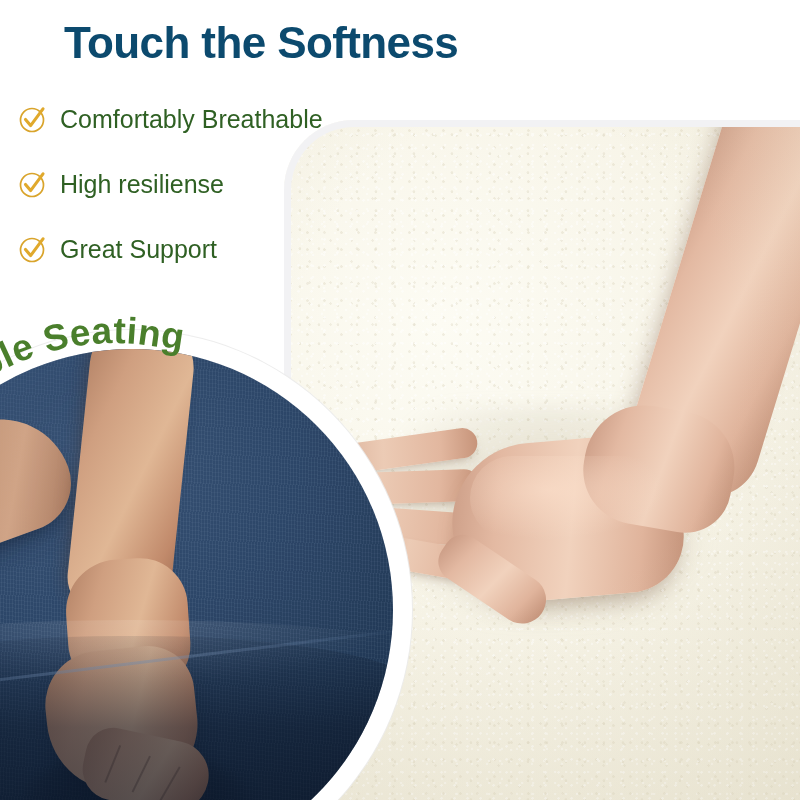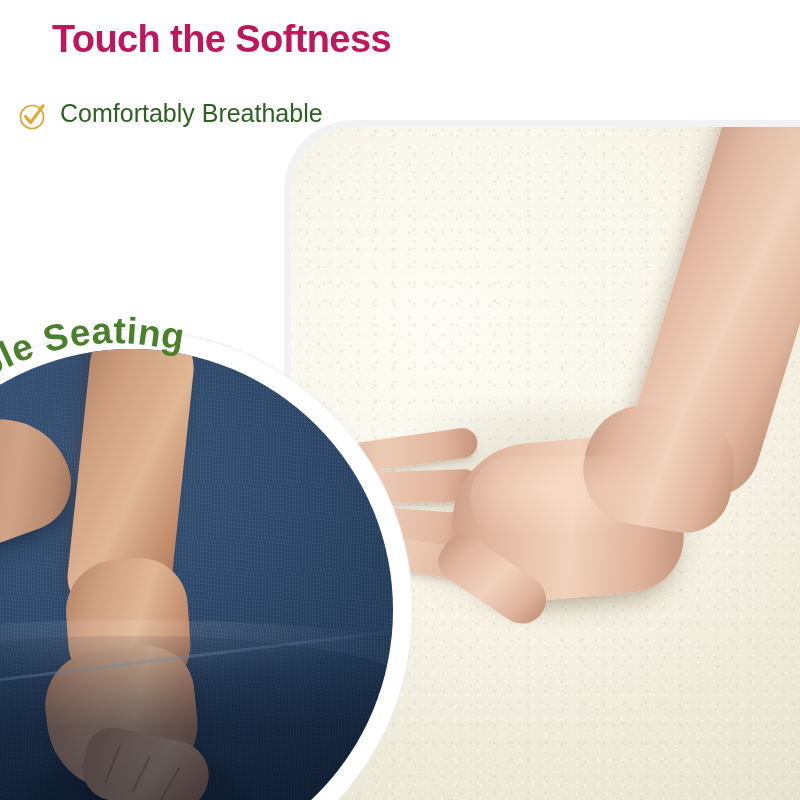--- a/index.html
+++ b/index.html
@@ -14,39 +14,40 @@
     height: 800px;
     overflow: hidden;
     background: #ffffff;
     font-family: "Liberation Sans", sans-serif;
     -webkit-font-smoothing: antialiased;
   }
 
   
   #headline {
     position: absolute;
-    left: 52px;
+    left: 64px;
     top: 18px;
-    font-size: 38px;
+    font-size: 44px;
     font-weight: bold;
     letter-spacing: -0.6px;
-    color: #be185d;
+    color: #0c4a6e;
     white-space: nowrap;
     line-height: 1.15;
   }
 
   
   #bullets {
     position: absolute;
     left: 18px;
     top: 101px;
     width: 360px;
   }
   .bullet {
     display: flex;
+    align-items: center;
     height: 36px;
     margin-bottom: 29px;
   }
   .bullet-icon {
     position: relative;
     width: 30px;
     height: 30px;
     flex: 0 0 30px;
     margin-right: 12px;
   }
@@ -383,17 +384,35 @@
     <div class="bullet">
       <span class="bullet-icon">
         <svg width="30" height="30" viewBox="0 0 30 30" aria-hidden="true">
           <circle cx="14" cy="16" r="11.5" fill="none" stroke="#d9a42b" stroke-width="1.7"></circle>
           <path d="M 7.5 15.5 L 12.6 21.6 L 25 4.8" fill="none" stroke="#e0a92c" stroke-width="3.1" stroke-linecap="round" stroke-linejoin="round"></path>
         </svg>
       </span>
       <span class="bullet-label">Comfortably Breathable</span>
     </div>
 
-
+    <div class="bullet">
+      <span class="bullet-icon">
+        <svg width="30" height="30" viewBox="0 0 30 30" aria-hidden="true">
+          <circle cx="14" cy="16" r="11.5" fill="none" stroke="#d9a42b" stroke-width="1.7"></circle>
+          <path d="M 7.5 15.5 L 12.6 21.6 L 25 4.8" fill="none" stroke="#e0a92c" stroke-width="3.1" stroke-linecap="round" stroke-linejoin="round"></path>
+        </svg>
+      </span>
+      <span class="bullet-label">High resiliense</span>
+    </div>
+
+    <div class="bullet">
+      <span class="bullet-icon">
+        <svg width="30" height="30" viewBox="0 0 30 30" aria-hidden="true">
+          <circle cx="14" cy="16" r="11.5" fill="none" stroke="#d9a42b" stroke-width="1.7"></circle>
+          <path d="M 7.5 15.5 L 12.6 21.6 L 25 4.8" fill="none" stroke="#e0a92c" stroke-width="3.1" stroke-linecap="round" stroke-linejoin="round"></path>
+        </svg>
+      </span>
+      <span class="bullet-label">Great Support</span>
+    </div>
 
   </div>
 
 </div>
 
 </body></html>

